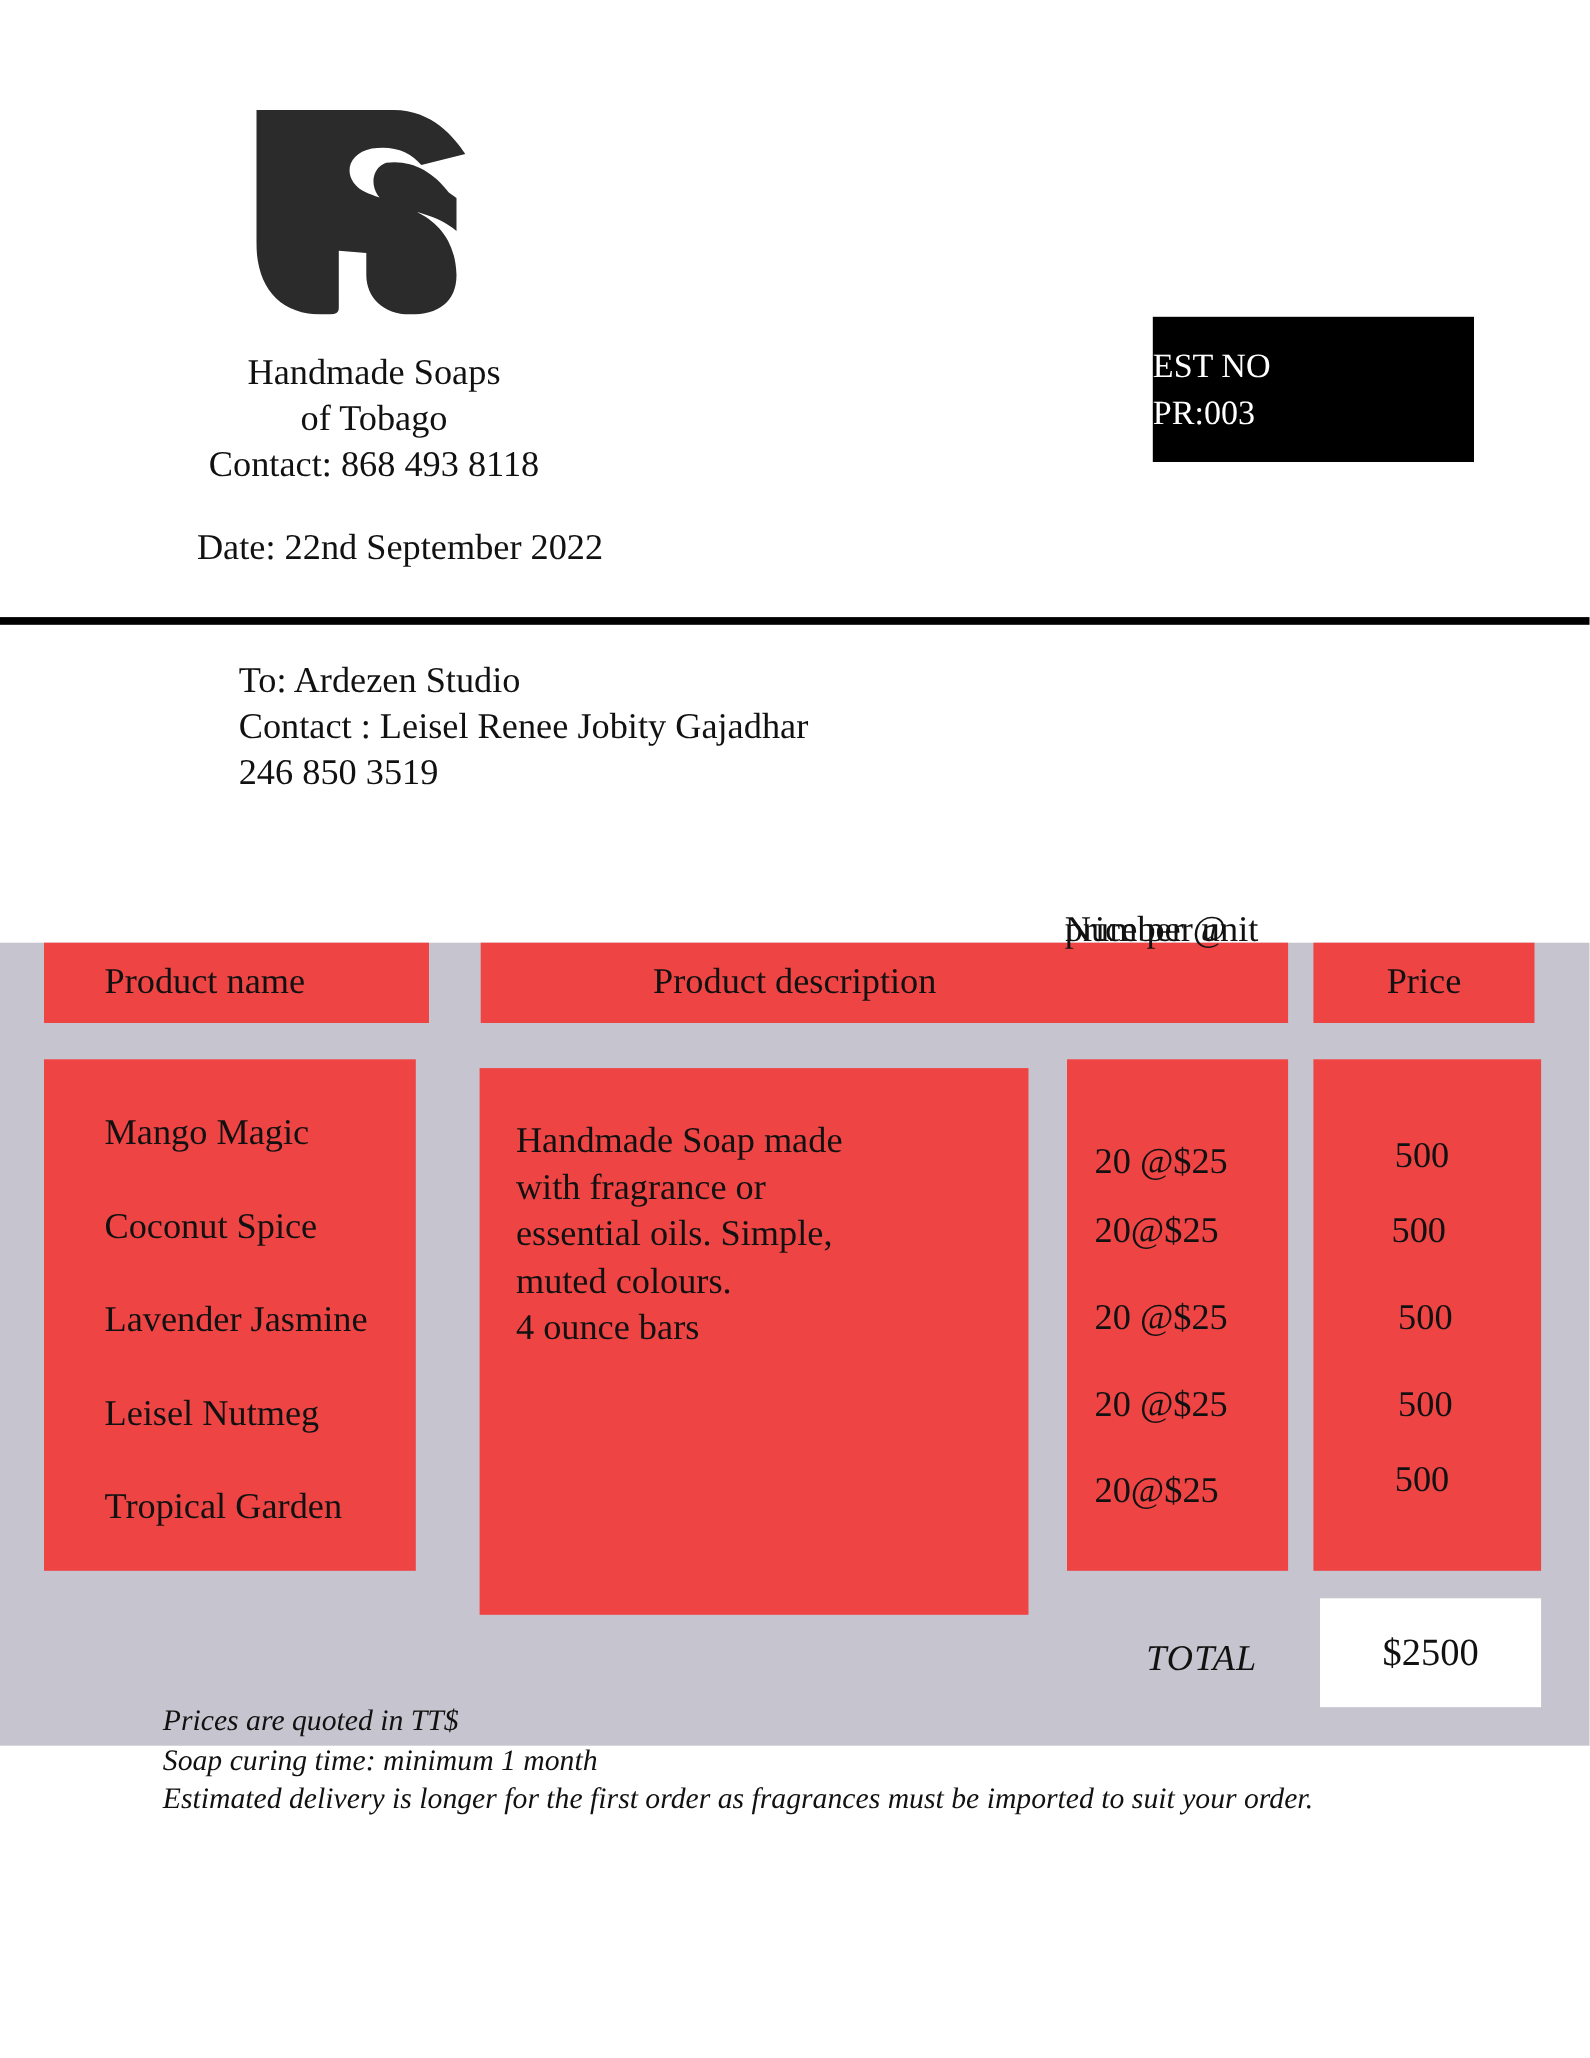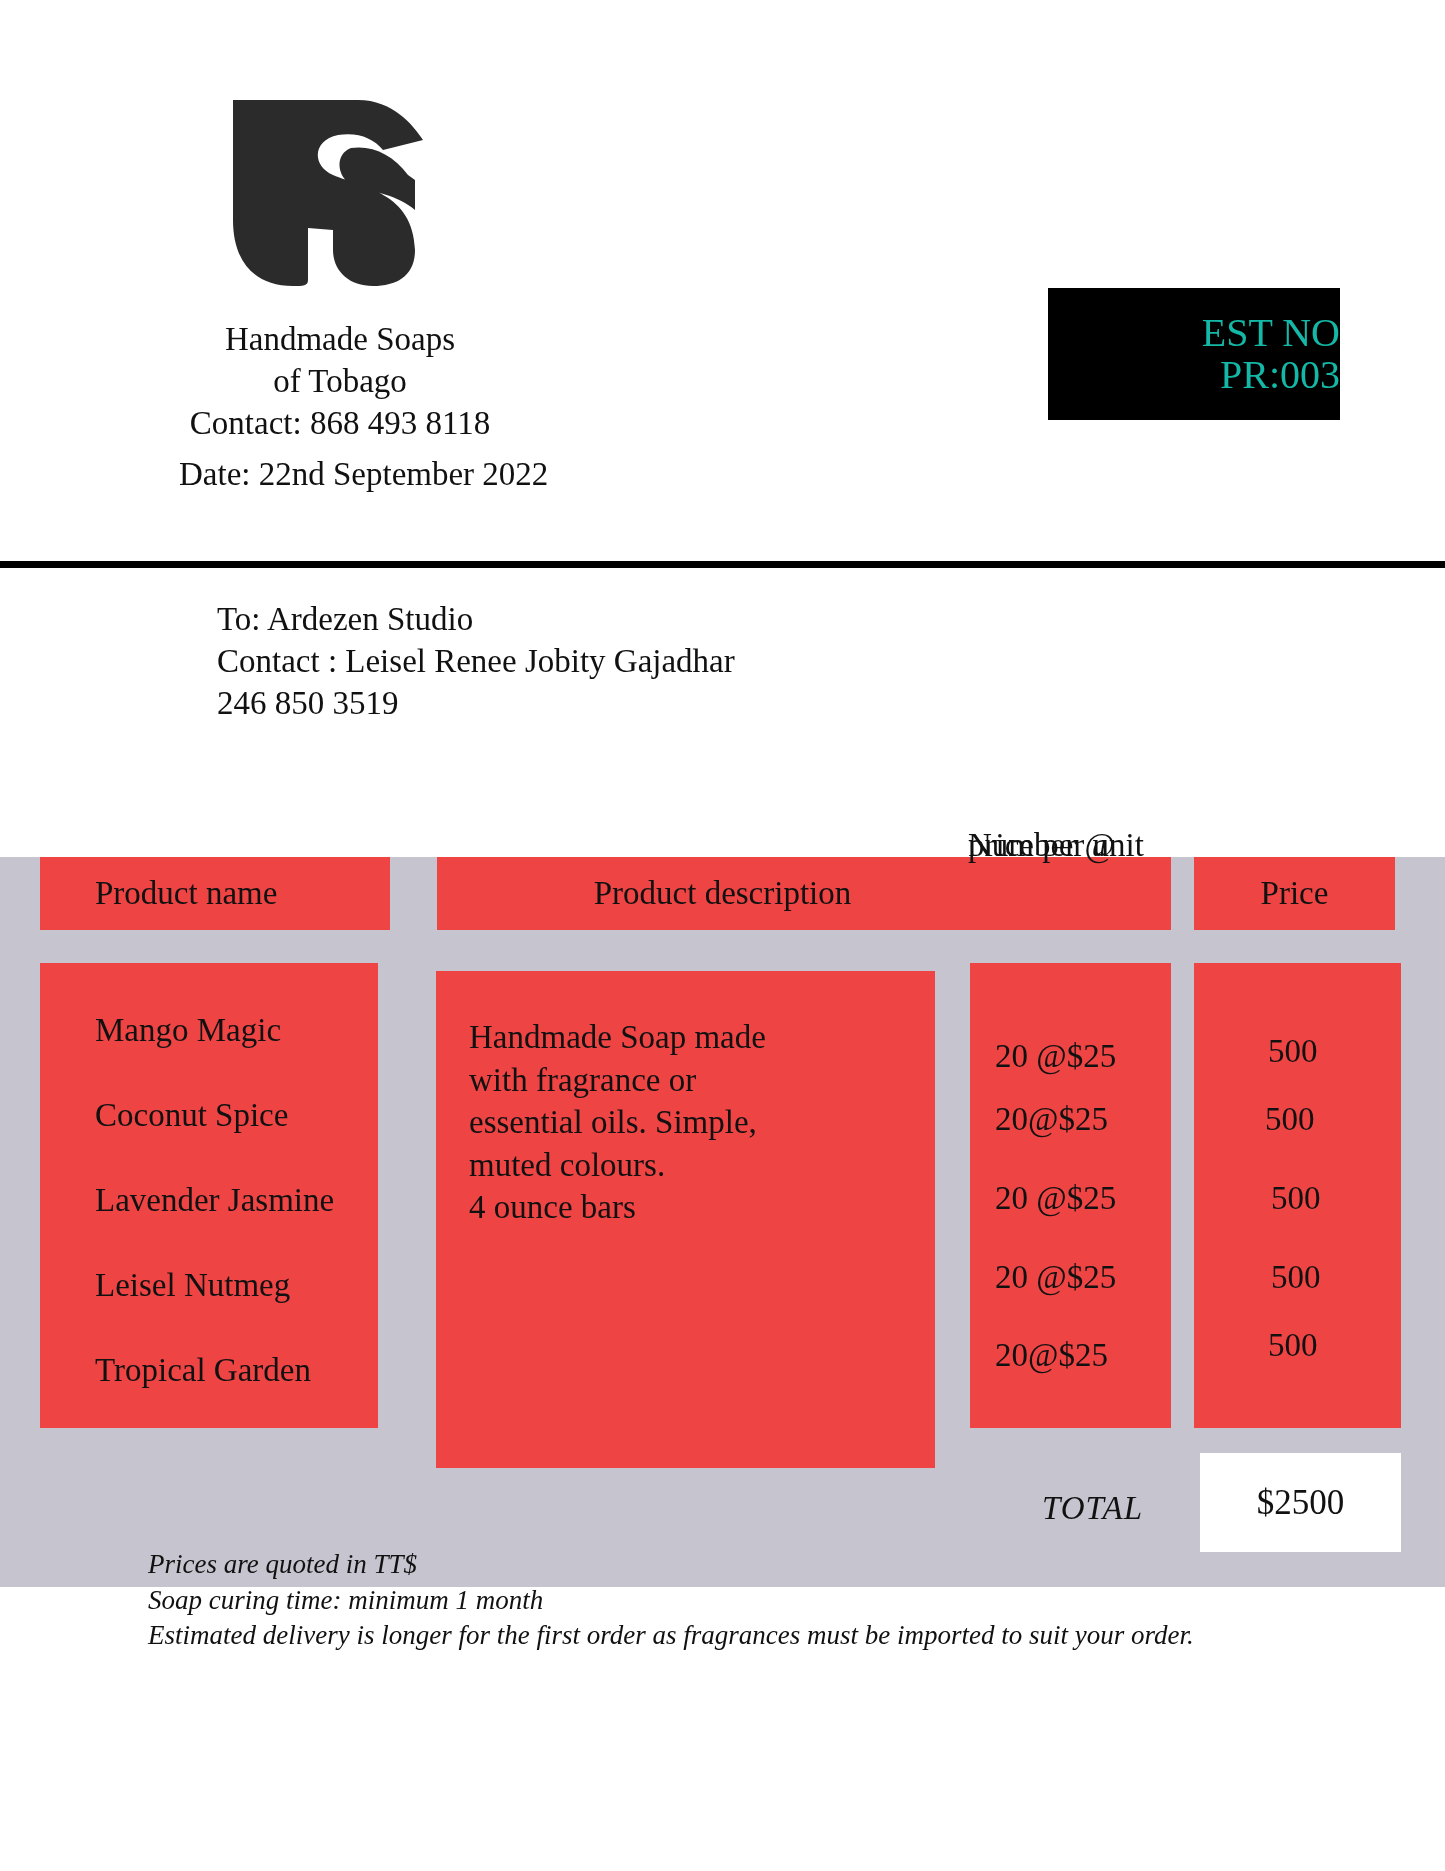--- a/index.html
+++ b/index.html
@@ -4,24 +4,24 @@
 <style>
   html, body { margin: 0; padding: 0; }
   body {
     width: 1445px; height: 1871px; position: relative; overflow: hidden;
     background: #ffffff; color: #111111;
     font-family: "Liberation Serif", "DejaVu Serif", serif;
   }
   .abs { position: absolute; }
   .logo { left: 233px; top: 100px; width: 190px; height: 186px; }
   .company { left: 160px; top: 318px; width: 360px; text-align: center; font-size: 33px; line-height: 42px; }
-  .date { left: 179px; top: 456px; font-size: 33px; white-space: nowrap; }
+  .date { left: 179px; top: 480px; font-size: 33px; white-space: nowrap; }
   .est {
     left: 1048px; top: 288px; width: 292px; height: 132px; background: #000;
-    color: #14b8a6; text-align: right; font-size: 40px; line-height: 42px;
+    color: #ffffff; text-align: left; font-size: 31px; line-height: 42px;
     display: flex; flex-direction: column; justify-content: center;
   }
   .divider { left: 0; top: 561px; width: 1445px; height: 7px; background: #000; }
   .to { left: 217px; top: 598px; font-size: 33px; line-height: 42px; white-space: nowrap; }
   .gray { left: 0; top: 857px; width: 1445px; height: 730px; background: #c6c5cf; }
   .cell { position: absolute; background: #ef4444; }
   .hdr { font-size: 33px; line-height: 36px; }
   .h-name { left: 40px; top: 857px; width: 338px; height: 73px; padding-left: 12px; }
   .h-name span { position: absolute; left: 55px; top: 18px; white-space: nowrap; }
   .h-desc { left: 437px; top: 857px; width: 499px; height: 73px; text-align: center; padding-left: 36px; }

